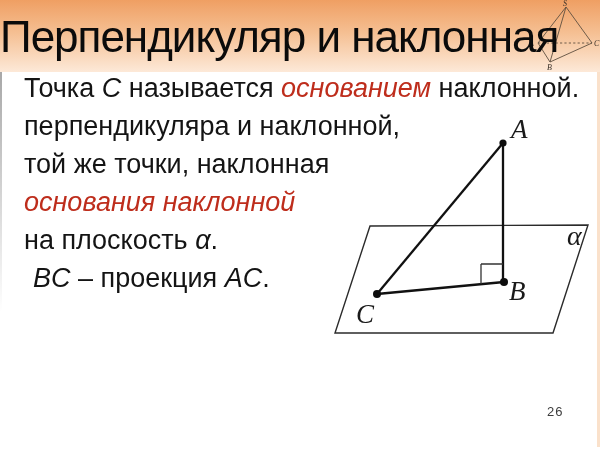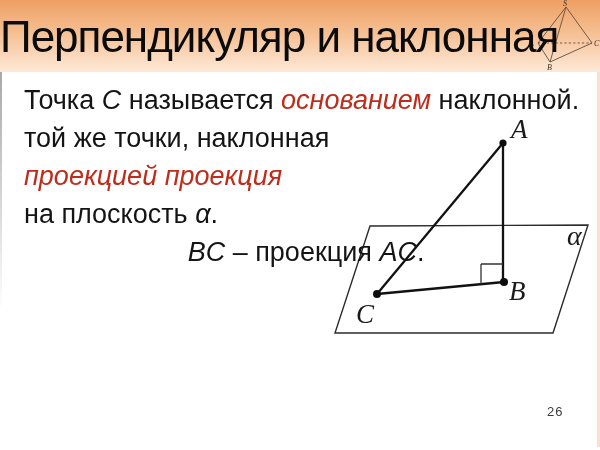--- a/index.html
+++ b/index.html
@@ -25,24 +25,24 @@
     position:absolute;left:0;top:72px;width:2px;height:240px;
     background:linear-gradient(180deg,rgba(110,110,110,.6),rgba(110,110,110,0));
   }
   .right-edge-strip{
     position:absolute;right:0;top:72px;width:3px;height:375px;
     background:rgba(248,209,175,.65);
   }
   
   .body-text{
     position:absolute;left:24px;top:69px;z-index:3;
-    font-size:27px;line-height:38px;color:#141414;margin-top:12px;
+    font-size:27px;line-height:38px;color:#141414;
   }
   .text-line{white-space:pre;}
-  .text-line.indent{padding-left:9px;text-align:center;}
+  .text-line.indent{padding-left:9px;}
   .seg-normal{font-style:normal;color:inherit;}
   .seg-italic{font-style:italic;}
   .seg-red-italic{font-style:italic;color:var(--accent-red,#be2d1c);}
   
   .diagram{position:absolute;left:0;top:0;width:600px;height:450px;z-index:2;}
   .diagram text{
     font-family:"Liberation Serif",serif;font-style:italic;fill:#1a1a1a;
   }
   
   .page-number{
@@ -73,22 +73,23 @@
       </g>
     </svg>
     <h1 class="title">Перпендикуляр и наклонная</h1>
   </div>
 
   <div class="left-edge-shadow"></div>
   <div class="right-edge-strip"></div>
 
   <div class="body-text">
       <div class="text-line"><span class="seg-normal">Точка </span><span class="seg-italic">C</span><span class="seg-normal"> называется </span><span class="seg-red-italic">основанием</span><span class="seg-normal"> наклонной.</span></div>
+      <div class="text-line"><span class="seg-normal">перпендикуляра и наклонной,</span></div>
       <div class="text-line"><span class="seg-normal">той же точки, наклонная</span></div>
-      <div class="text-line"><span class="seg-red-italic">проекцией проекция</span></div>
+      <div class="text-line"><span class="seg-red-italic">основания наклонной</span></div>
       <div class="text-line"><span class="seg-normal">на плоскость </span><span class="seg-italic">α</span><span class="seg-normal">.</span></div>
       <div class="text-line indent"><span class="seg-italic">BC</span><span class="seg-normal"> – проекция </span><span class="seg-italic">AC</span><span class="seg-normal">.</span></div>
     </div>
 
   <svg class="diagram" viewBox="0 0 600 450" width="600" height="450">
     <polygon points="370,226 588,225 553,333 335,333" fill="none" stroke="#2b2b2b" stroke-width="1.4"></polygon>
     <g stroke="#111" stroke-width="2.3" fill="none">
       <line x1="503" y1="143" x2="503" y2="282"></line>
       <line x1="503" y1="143" x2="377" y2="294"></line>
       <line x1="377" y1="294" x2="504" y2="282"></line>

